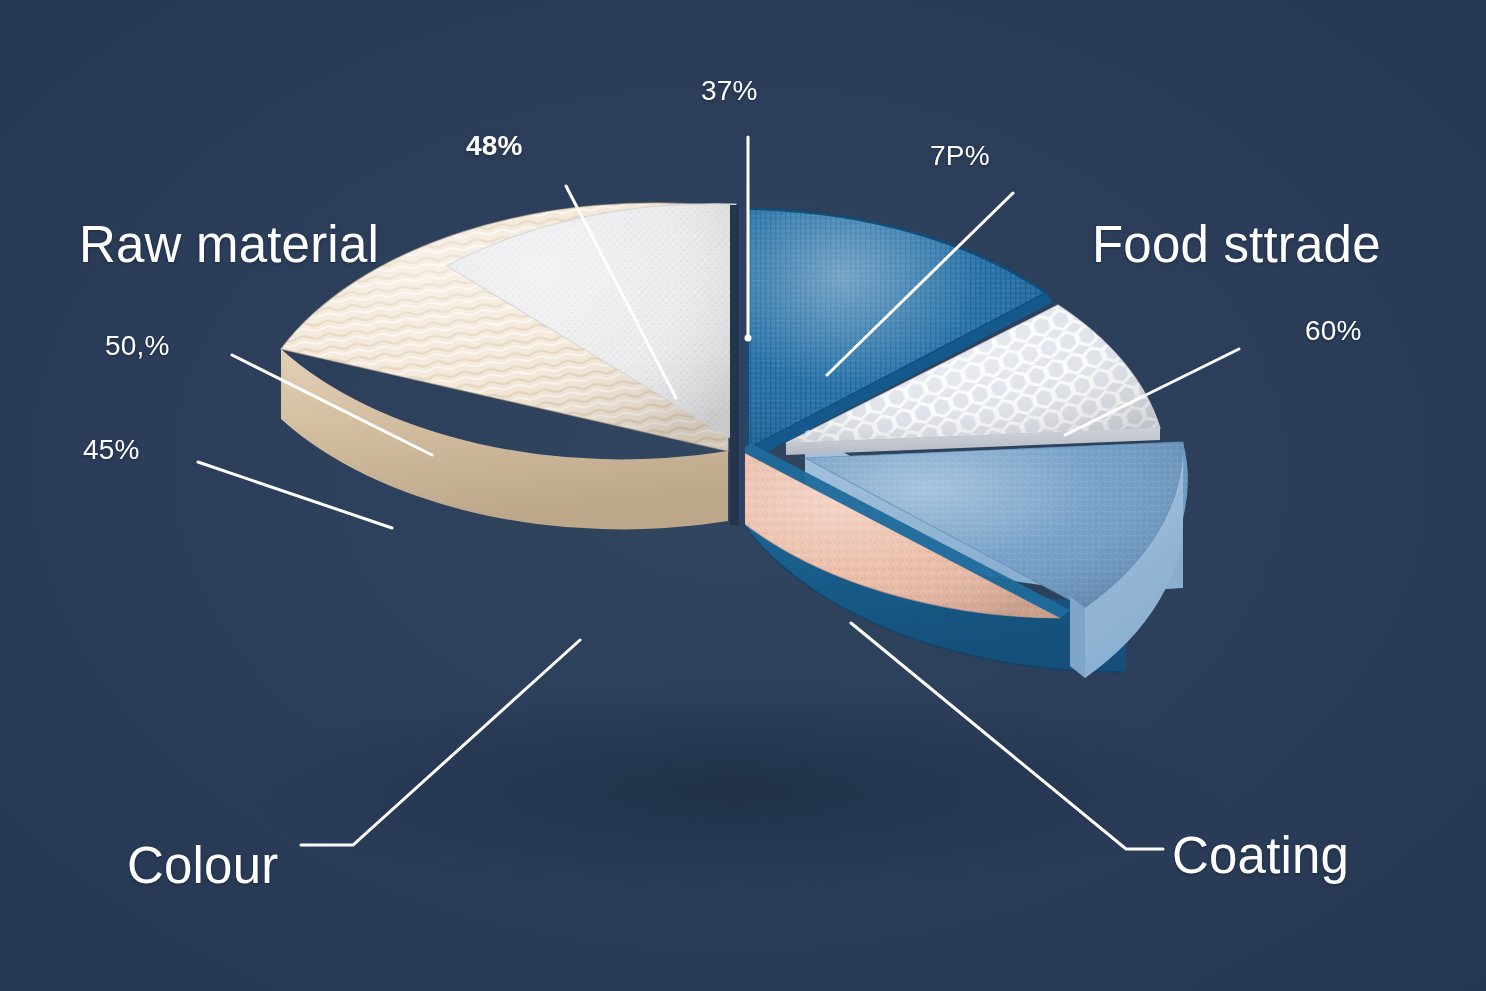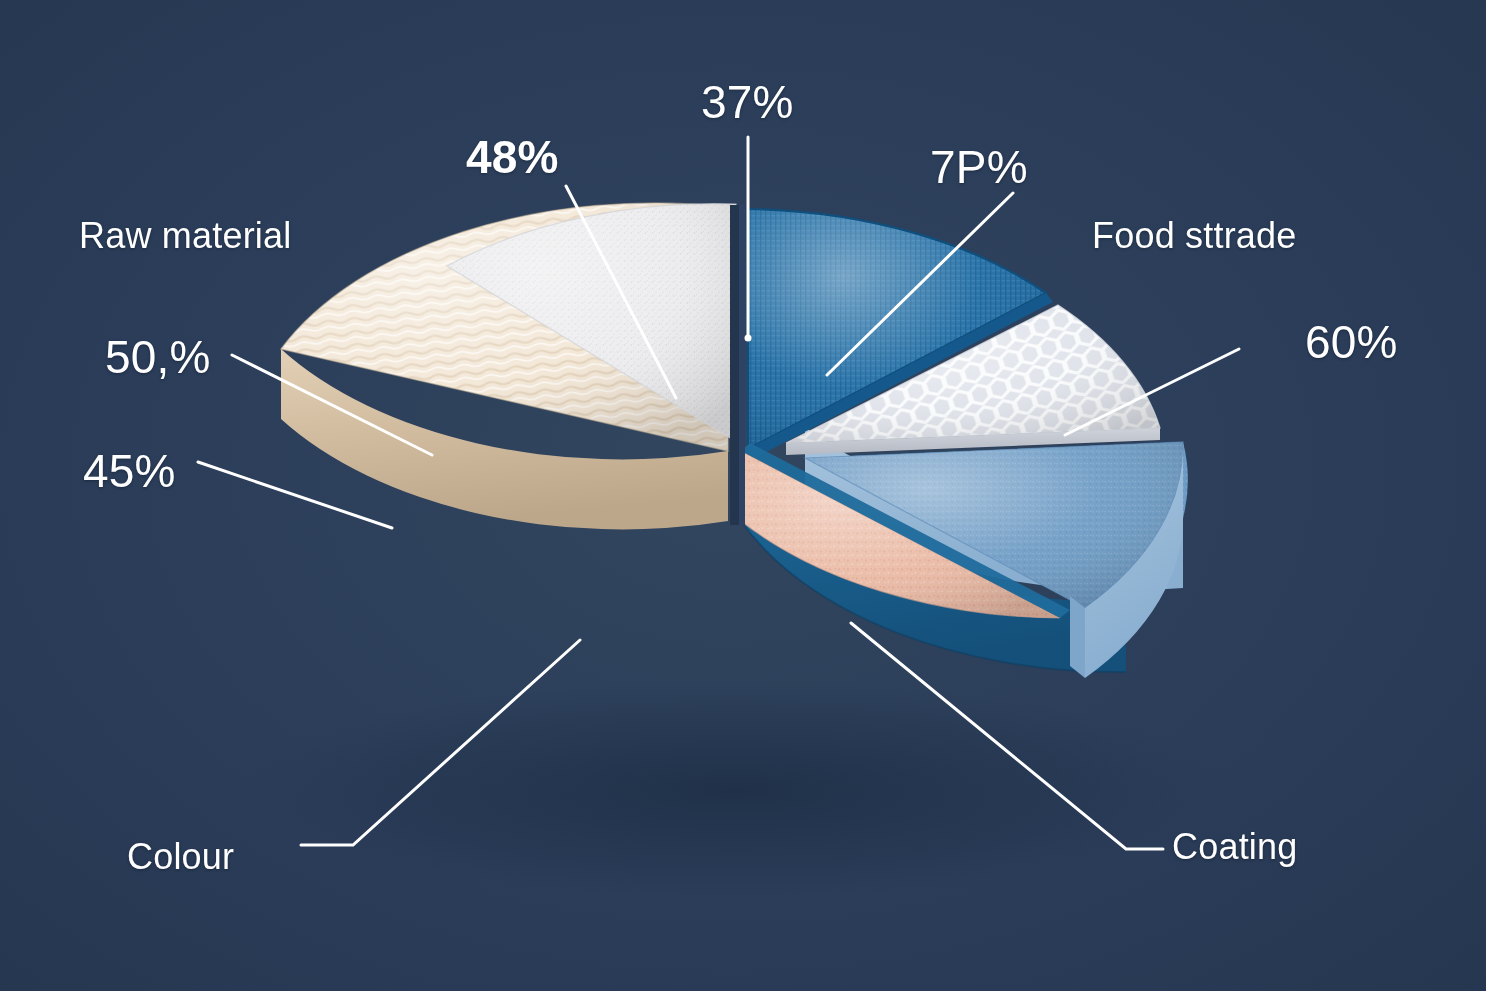--- a/index.html
+++ b/index.html
@@ -22,22 +22,22 @@
     height: 991px;
   }
   .label {
     position: absolute;
     color: #ffffff;
     white-space: nowrap;
     font-weight: 400;
     letter-spacing: 0.2px;
     text-shadow: 0 1px 3px rgba(10,20,35,0.45);
   }
-  .cat-label { font-size: 36px; }
-  .pct-label { font-size: 46px; }
+  .cat-label { font-size: 51px; }
+  .pct-label { font-size: 28px; }
 </style>
 </head>
 <body>
 
 <div id="stage">
 
   <svg id="chart-svg" viewBox="0 0 1486 991">
     <defs>
 
       <pattern id="texSpeckle" width="7" height="7" patternUnits="userSpaceOnUse">
@@ -214,17 +214,17 @@
   <div class="label cat-label" style="left:1092px; top:215px;">Food sttrade</div>
 
   <div class="label pct-label" style="left:701px; top:75px;">37%</div>
 
   <div class="label pct-label" style="left:930px; top:140px;">7P%</div>
 
   <div class="label pct-label" style="left:466px; top:130px;font-weight:bold;">48%</div>
 
   <div class="label pct-label" style="left:105px; top:330px;">50,%</div>
 
-  <div class="label pct-label" style="left:83px; top:444px;">45%</div>
+  <div class="label pct-label" style="left:83px; top:434px;">45%</div>
 
   <div class="label pct-label" style="left:1258px; top:315px;margin-left:47px;">60%</div>
 
 </div>
 
 </body></html>

